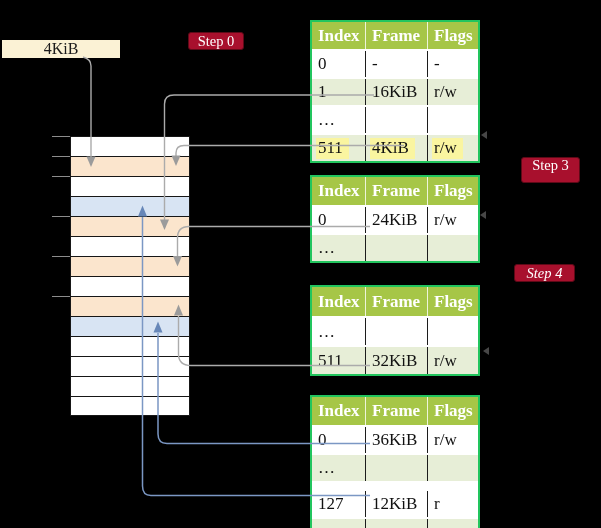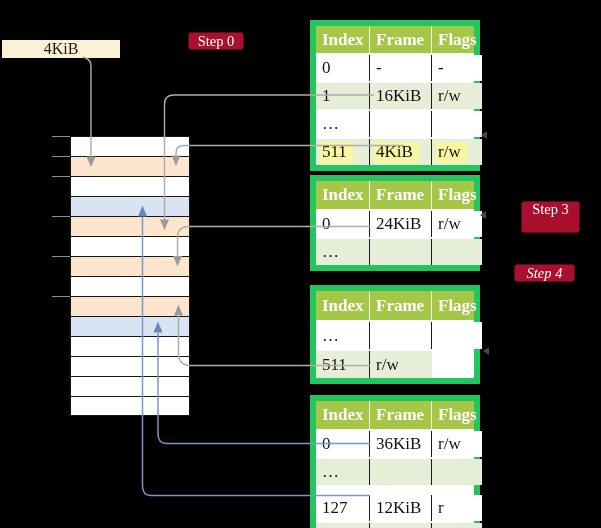--- a/index.html
+++ b/index.html
@@ -6,30 +6,30 @@
   .stage{position:relative;width:601px;height:528px;background:#000;overflow:hidden;
          font-family:"Liberation Serif","DejaVu Serif",serif;}
   
   .frame-box{position:absolute;left:2px;top:40px;width:118px;height:18px;background:#FBF2D5;
              color:#1b1b1b;font-size:16px;line-height:18px;text-align:center;}
   
   .badge{position:absolute;background:#A8102D;border:1px solid #5E0917;border-radius:3px;
          color:#fff;text-align:center;font-size:14.5px;box-sizing:border-box;}
   #badge-step0{left:188px;top:32px;width:56px;height:18px;line-height:16px;}
   #badge-steps12{left:510px;top:19px;width:91px;height:19px;line-height:17px;}
-  #badge-step3{left:521px;top:157px;width:59px;height:32px;line-height:15px;margin-top:44px;}
+  #badge-step3{left:521px;top:157px;width:59px;height:26px;line-height:15px;}
   #badge-step4{left:514px;top:264px;width:61px;height:18px;line-height:16px;font-style:italic;}
   
   .memcol{position:absolute;left:70px;top:136px;width:120px;}
   .memrow{box-sizing:border-box;width:120px;height:20px;border:1px solid #161616;border-bottom:none;}
   .memrow:last-child{border-bottom:1px solid #161616;}
   .tick{position:absolute;width:18px;height:1px;background:#8C8C8C;left:52px;}
   
   .ptable{position:absolute;left:310px;width:170px;box-sizing:border-box;
-          border:6px solid #22c55e;background:#fff;}
+          border:2px solid #22c55e;background:#fff;}
   .tr{display:grid;grid-template-columns:54px 62px 50px;}
   .tr.body + .tr.body{border-top:2px solid #fff;}
   .tr.head{background:#A6C647;border-bottom:2px solid #fff;}
   .th{color:#fff;font-weight:bold;font-size:17px;padding-left:6px;display:flex;align-items:center;}
   .th:not(:last-child){border-right:1px solid rgba(255,255,255,.8);}
   .td{font-size:17px;color:#111;padding-left:6px;display:flex;align-items:center;background:#fff;}
   .td:not(:last-child){border-right:1px solid #1c1c1c;}
   .tr.shaded .td{background:#E7EED7;}
   .hl{background:#FAF5A0;padding:0 6px 1px 2px;margin-left:-2px;}
   svg.overlay{position:absolute;left:0;top:0;pointer-events:none;}
@@ -119,20 +119,21 @@
           <div class="th">Frame</div>
           <div class="th">Flags</div>
         </div>
         <div class="tr body" style="height: 27px;">
           <div class="td">…</div>
           <div class="td"></div>
           <div class="td"></div>
         </div>
         <div class="tr body shaded" style="height: 27px;">
           <div class="td">511</div>
+          <div class="td">32KiB</div>
           <div class="td">r/w</div>
         </div>
       </div>
       <div class="ptable" style="top: 395px;">
         <div class="tr head" style="height: 28px;">
           <div class="th">Index</div>
           <div class="th">Frame</div>
           <div class="th">Flags</div>
         </div>
         <div class="tr body" style="height: 26px;">

